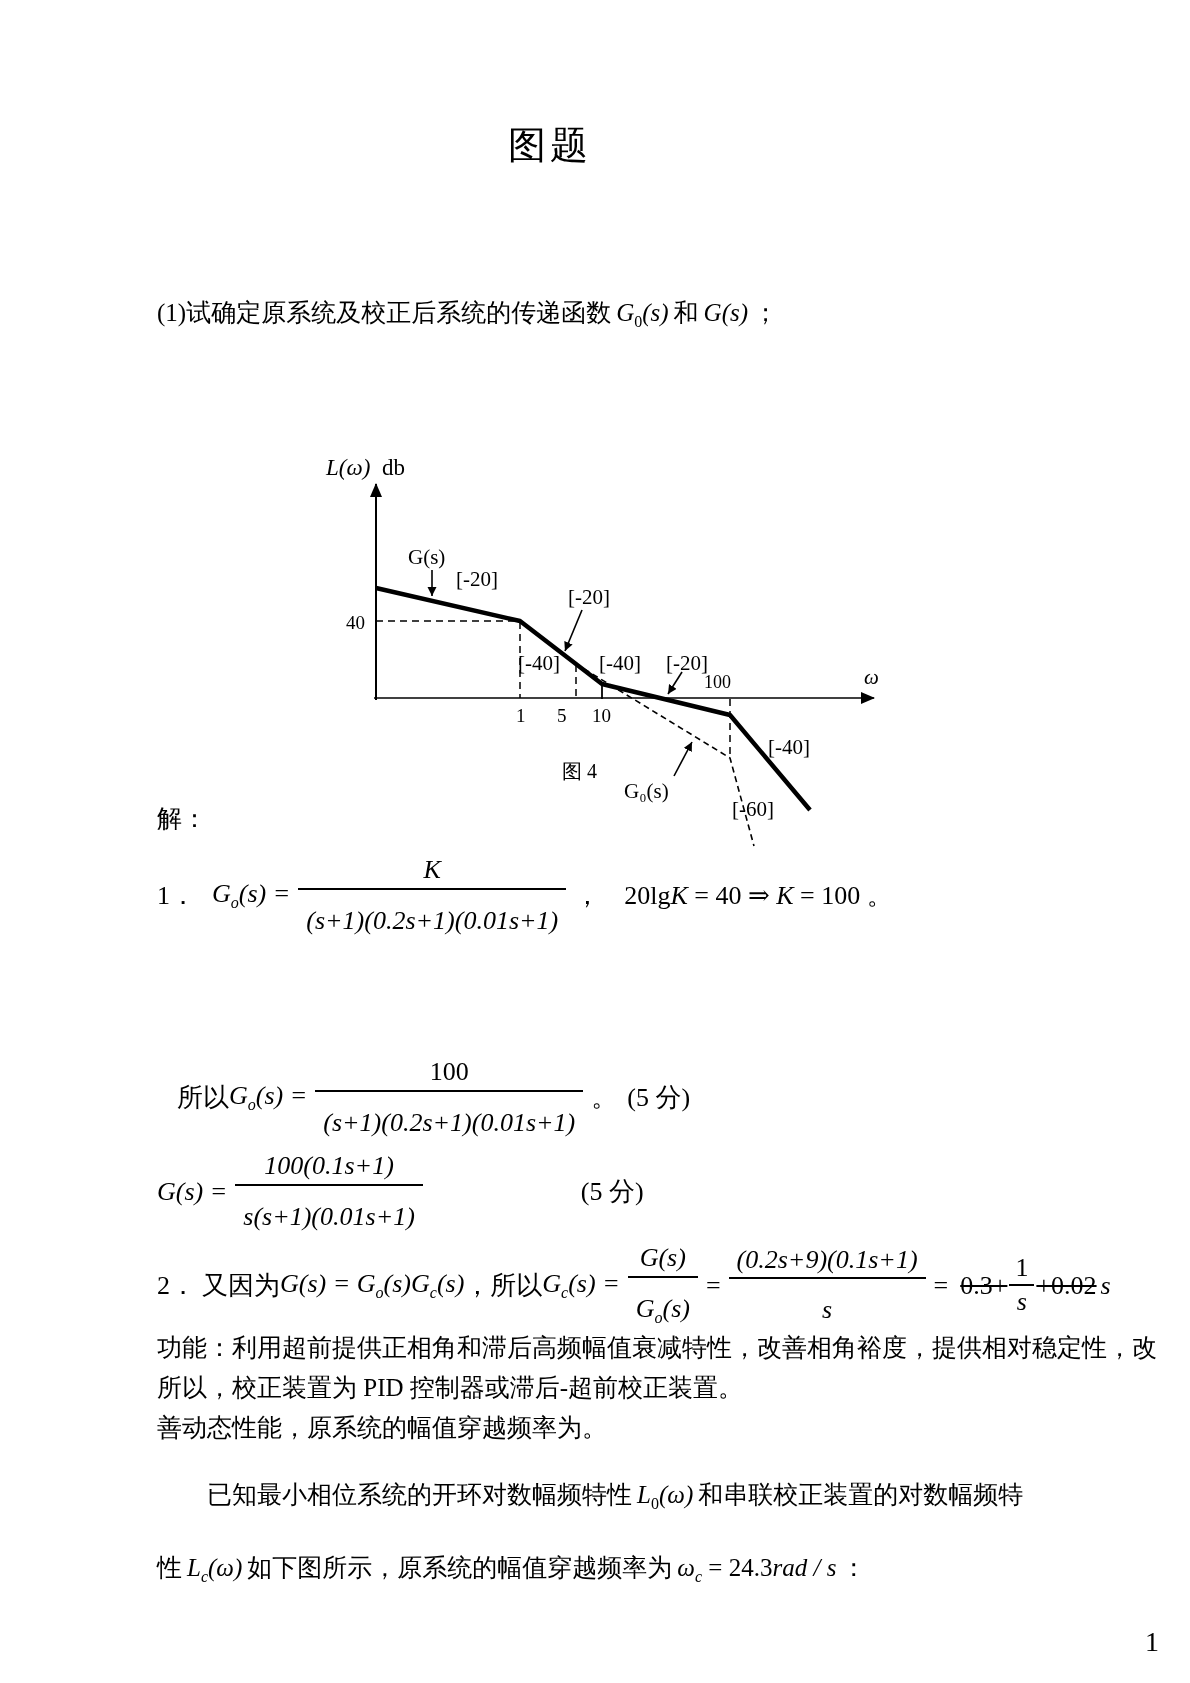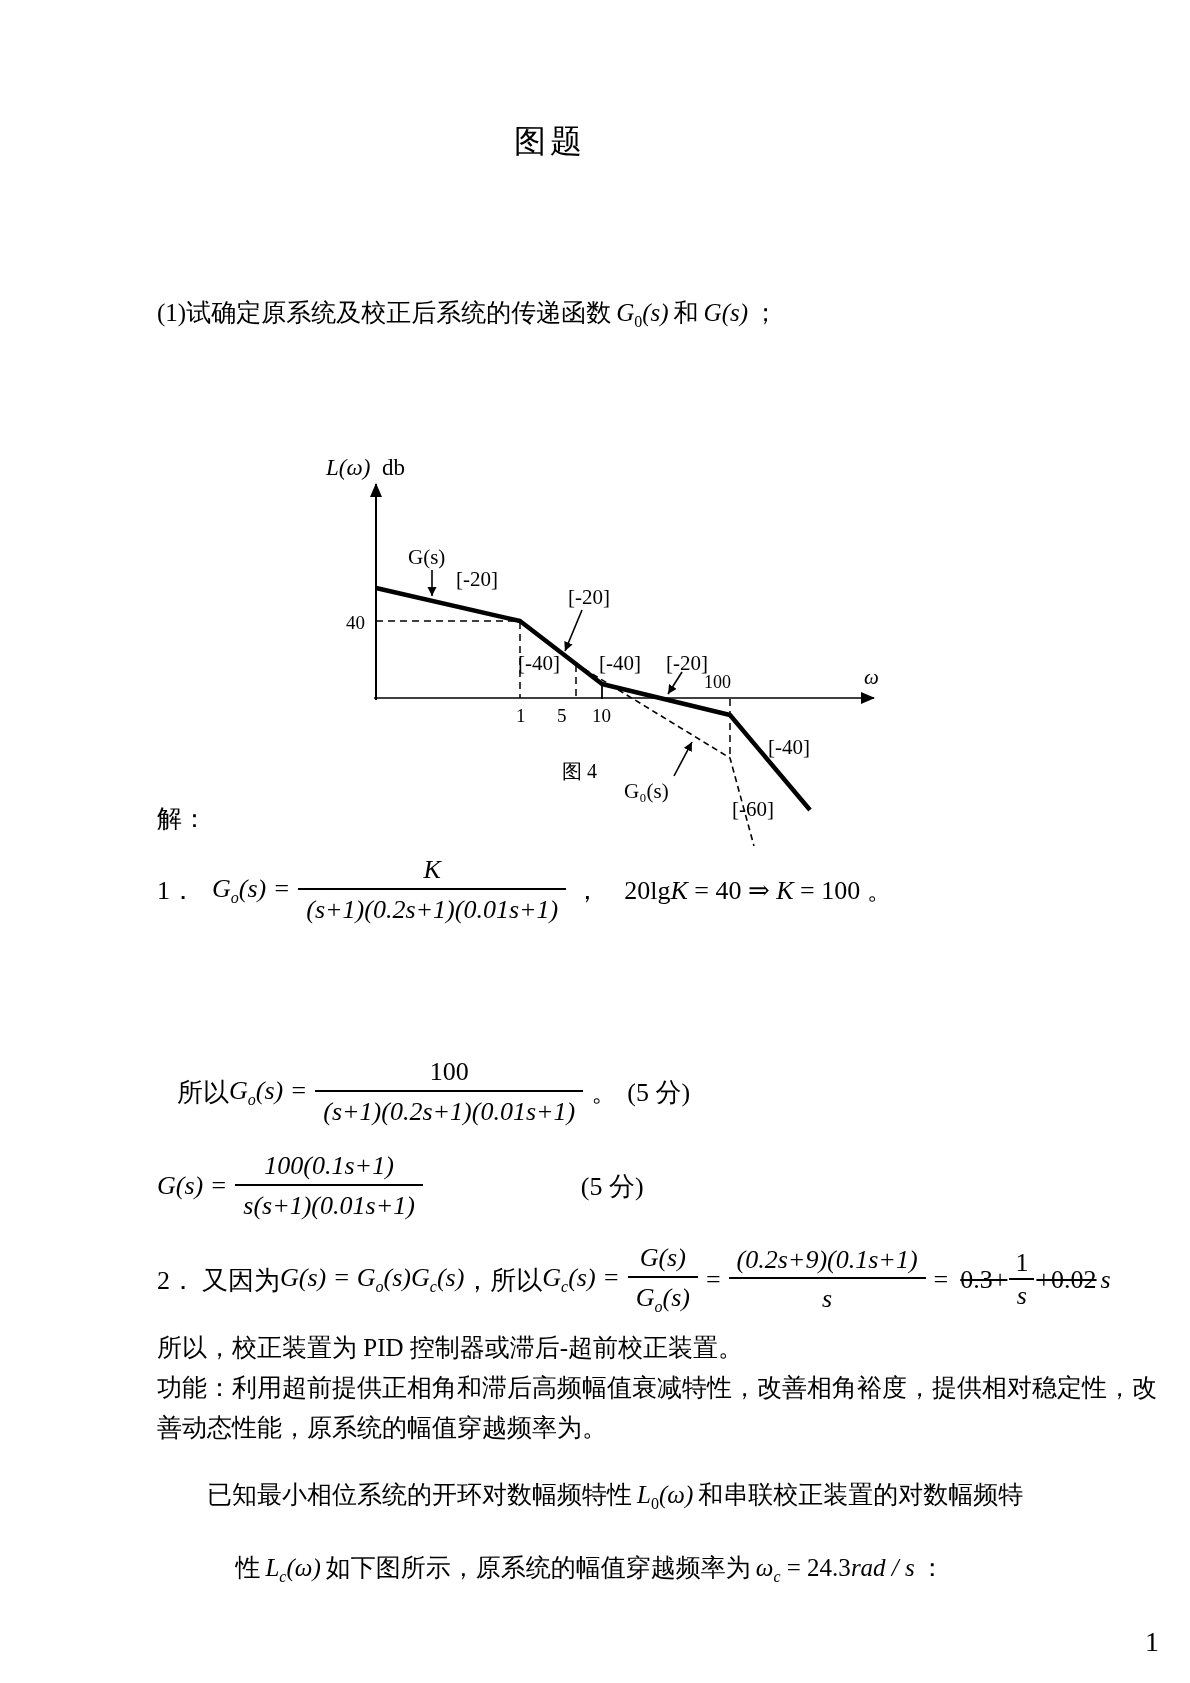--- a/index.html
+++ b/index.html
@@ -1,30 +1,30 @@
 <!DOCTYPE html>
 <html><head>
 <meta charset="utf-8">
 <style>
   html,body{margin:0;padding:0;background:#e8e8e8;}
   .page{position:relative;width:1190px;height:1683px;background:#ffffff;
         font-family:"Liberation Serif","DejaVu Serif",serif;color:#000;overflow:hidden;margin:0 auto;}
   .abs{position:absolute;}
   .cn{font-size:25px;}
   .line{white-space:nowrap;}
-  .title{font-size:32px;letter-spacing:4px;}
+  .title{font-size:38px;letter-spacing:4px;}
   .mi{font-style:italic;}
   .m{margin:0 5px;white-space:nowrap;}
   sub{font-size:16px;}
   sub.it{font-style:italic;}
   .frm{display:flex;align-items:center;font-size:26px;white-space:nowrap;}
   .frm .no{margin-right:16px;}
   .frac{display:inline-block;text-align:center;margin:0 8px;vertical-align:middle;}
   .frac .num{display:block;padding:0 8px 3px;line-height:1.1;}
-  .frac .den{display:block;border-top:2px solid #000;padding:5px 8px 0;line-height:1.15;}
+  .frac .den{display:block;border-top:2px solid #000;padding:16px 8px 0;line-height:1.15;}
   .frac.tight{margin:0 2px;}
   .frac.tight .num{padding:0 6px 1px;}
   .frac.tight .den{padding:1px 6px 0;}
   .strike{text-decoration:line-through;text-decoration-thickness:2px;}
   .pagenum{font-size:28px;}
   svg text{font-family:"Liberation Serif","DejaVu Serif",serif;fill:#000;}
   svg .it{font-style:italic;}
 </style>
 </head>
 <body>
@@ -139,26 +139,26 @@
     <span class="strike" style="margin-left:12px;">0.3+</span>
     <span class="frac tight">
         <span class="num">1</span>
         <span class="den mi">s</span>
       </span>
     <span class="strike">+0.02</span>
     <span class="mi" style="margin-left:4px;">s</span>
   </div>
 
   <div class="abs cn" style="left:157px;top:1328px;line-height:40px;">
+    <div class="line">功能：利用超前提供正相角和滞后高频幅值衰减特性，改善相角裕度，提供相对稳定性，改</div>
     <div class="line">所以，校正装置为 PID 控制器或滞后-超前校正装置。</div>
-    <div class="line">功能：利用超前提供正相角和滞后高频幅值衰减特性，改善相角裕度，提供相对稳定性，改</div>
     <div class="line">善动态性能，原系统的幅值穿越频率为。</div>
   </div>
 
-  <div class="abs cn" style="left:157px;top:1478px;text-align:center;">
+  <div class="abs cn" style="left:157px;top:1478px;">
     <div class="line" style="text-indent:2em;">
       <span>已知最小相位系统的开环对数幅频特性</span><span class="m"><span class="mi">L</span><sub>0</sub><span class="mi">(ω)</span></span><span>和串联校正装置的对数幅频特</span>
     </div>
     <div class="line" style="margin-top:38px;">
       <span>性</span><span class="m"><span class="mi">L</span><sub class="it">c</sub><span class="mi">(ω)</span></span><span>如下图所示，原系统的幅值穿越频率为</span><span class="m"><span class="mi">ω</span><sub class="it">c</sub><span> = 24.3</span><span class="mi">rad / s</span></span><span>：</span>
     </div>
   </div>
 
   <div class="abs pagenum" style="left:1145px;top:1626px;">1</div>
 

